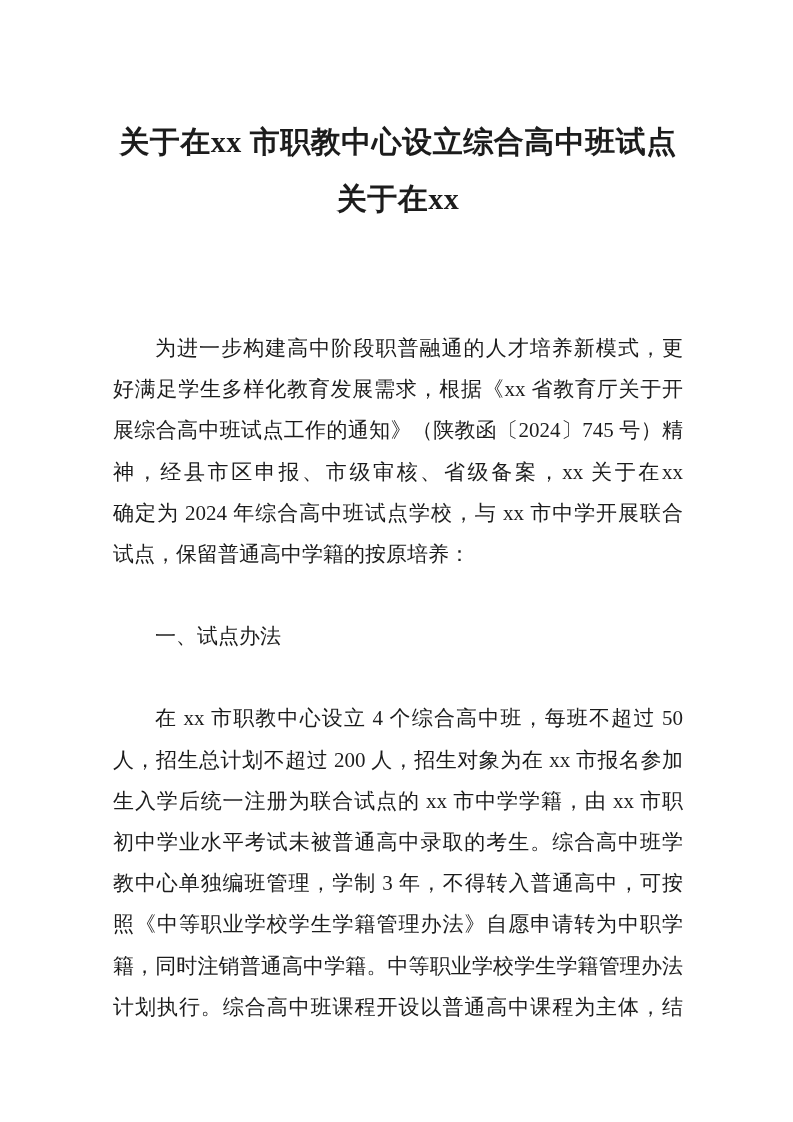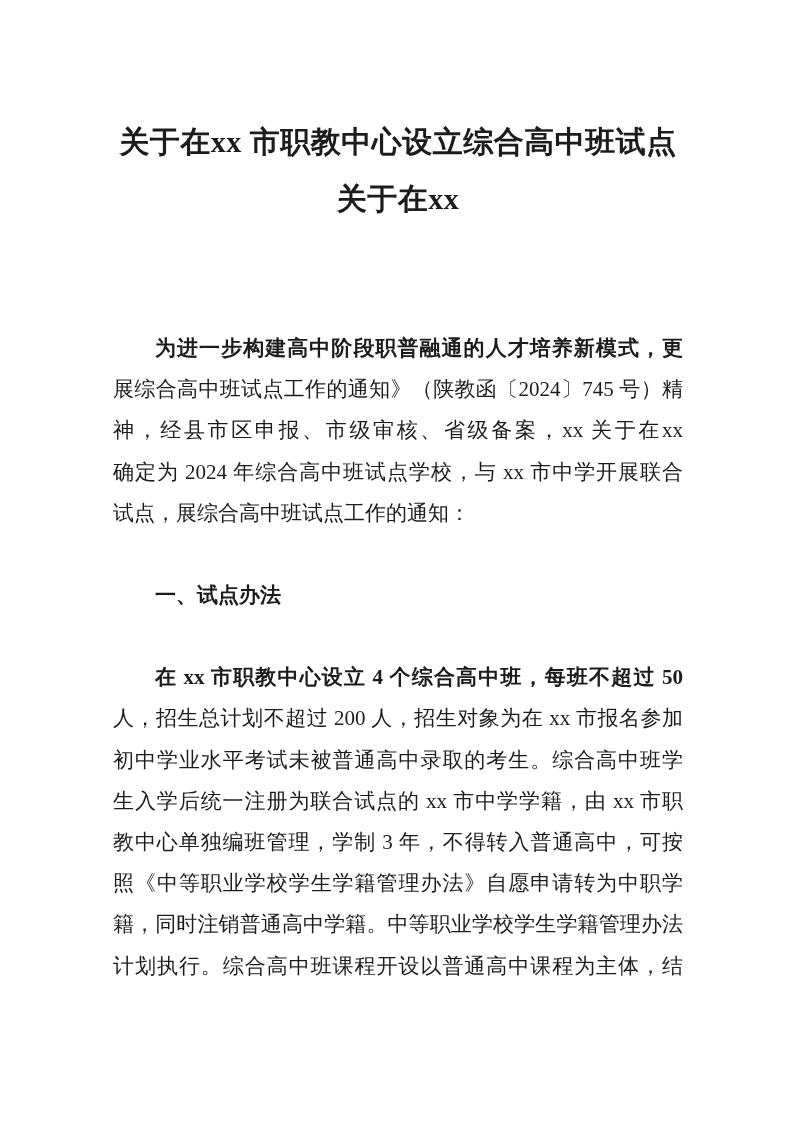--- a/index.html
+++ b/index.html
@@ -31,51 +31,52 @@
     line-height: 41.2px;
   }
   .para { margin: 0; }
   .heading-para { margin: 41px 0; }
   .line {
     text-align: justify;
     white-space: pre-wrap;
   }
   .jline { text-align-last: justify; }
   .lline { text-align-last: left; }
-  .indent { text-indent: 42px; font-weight: bold; }
+  .indent { text-indent: 42px; }
 </style>
 </head>
 <body>
 
 <div class="page">
 
   <h1 class="doc-title">
     <div class="title-line">关于在xx 市职教中心设立综合高中班试点</div>
     <div class="title-line">关于在xx</div>
   </h1>
 
   <div class="body-text">
 
     <div class="para">
       <div class="line jline indent">为进一步构建高中阶段职普融通的人才培养新模式，更</div>
+      <div class="line jline">好满足学生多样化教育发展需求，根据《xx 省教育厅关于开</div>
       <div class="line jline">展综合高中班试点工作的通知》（陕教函〔2024〕745 号）精</div>
       <div class="line jline">神，经县市区申报、市级审核、省级备案，xx 关于在xx</div>
       <div class="line jline">确定为 2024 年综合高中班试点学校，与 xx 市中学开展联合</div>
-      <div class="line lline">试点，展综合高中班试点工作的通知：</div>
+      <div class="line lline">试点，保留普通高中学籍的按原培养：</div>
     </div>
 
     <div class="para heading-para">
       <div class="line lline indent">一、试点办法</div>
     </div>
 
     <div class="para">
       <div class="line jline indent">在 xx 市职教中心设立 4 个综合高中班，每班不超过 50</div>
       <div class="line jline">人，招生总计划不超过 200 人，招生对象为在 xx 市报名参加</div>
+      <div class="line jline">生入学后统一注册为联合试点的 xx 市中学学籍，由 xx 市职</div>
       <div class="line jline">初中学业水平考试未被普通高中录取的考生。综合高中班学</div>
-      <div class="line jline">生入学后统一注册为联合试点的 xx 市中学学籍，由 xx 市职</div>
       <div class="line jline">教中心单独编班管理，学制 3 年，不得转入普通高中，可按</div>
       <div class="line jline">照《中等职业学校学生学籍管理办法》自愿申请转为中职学</div>
       <div class="line jline">籍，同时注销普通高中学籍。中等职业学校学生学籍管理办法</div>
       <div class="line jline">计划执行。综合高中班课程开设以普通高中课程为主体，结</div>
     </div>
 
   </div>
 
 </div>
 

